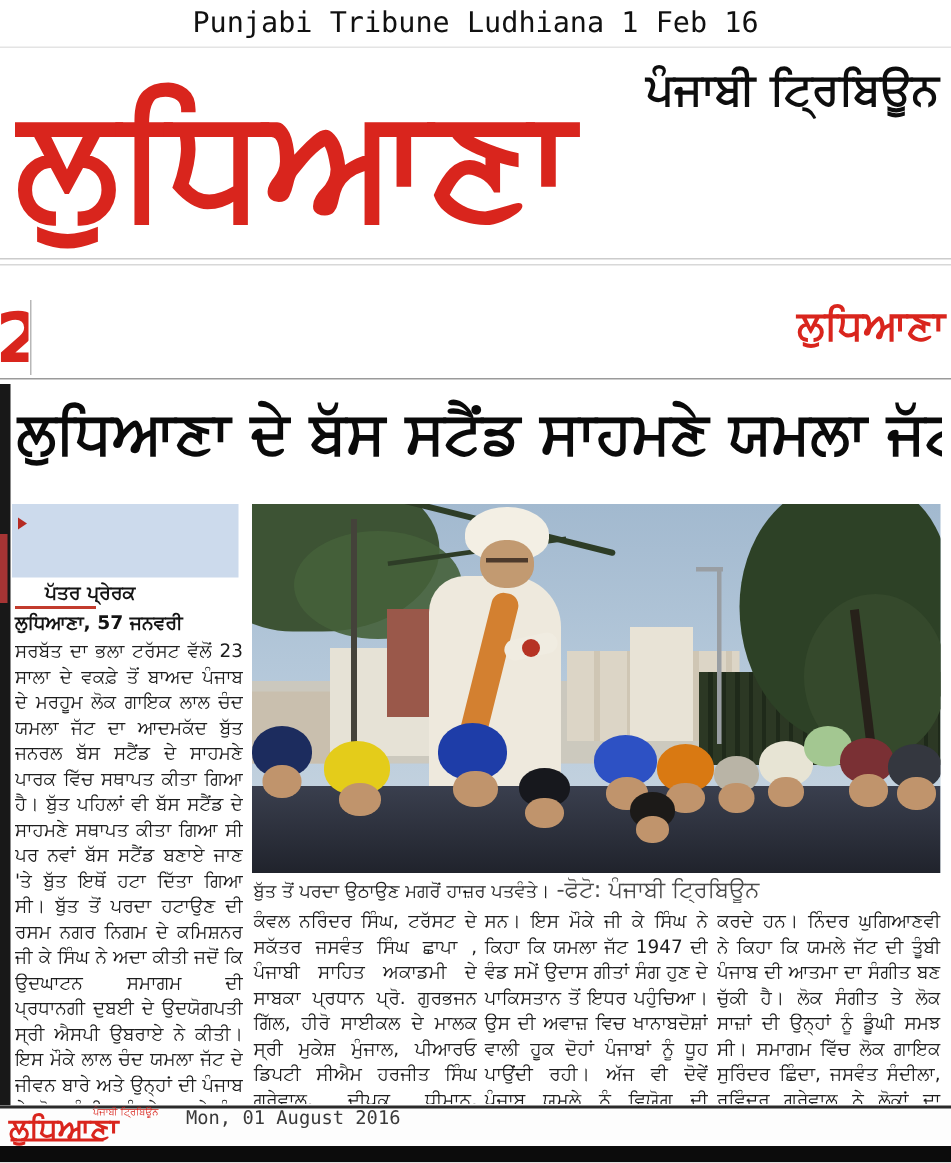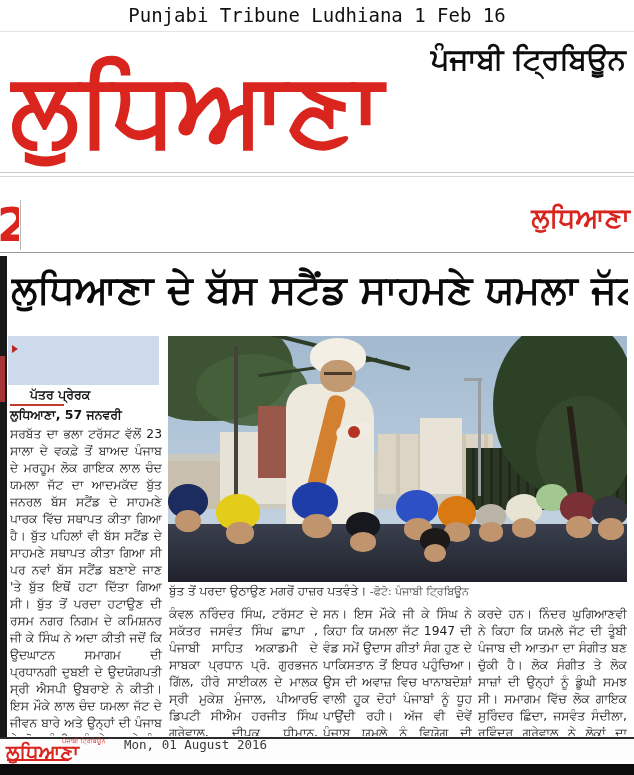--- a/index.html
+++ b/index.html
@@ -91,21 +91,21 @@
   .statue-sash{left:148px;top:58px;width:18px;height:112px;background:#d38030;transform:rotate(14deg);border-radius:8px;}
   .statue-arm{left:168px;top:88px;width:36px;height:14px;background:#f0ece1;border-radius:7px;transform:rotate(-12deg);}
   .statue-apple{left:180px;top:90px;width:12px;height:12px;background:#b63324;border-radius:50%;}
   .crowd-band{left:0;top:188px;width:459px;height:58px;background:linear-gradient(180deg,#3a3f4e,#20232c);}
   .head{border-radius:50% 50% 46% 46%;}
   .face{background:#c0946c;border-radius:48%;}
 
   
   .caption{left:169px;top:584px;width:458px;font-size:12px;color:#222;white-space:nowrap;overflow:hidden;}
   .caption b{font-weight:400;}
-  .caption .credit{font-size:11px;color:#4a4a4a;font-weight:400;}
+  .caption .credit{font-size:15px;color:#4a4a4a;font-weight:400;}
 
   
   .footer-strip{top:737px;left:0;width:634px;height:27px;background:#fdfdfd;border-top:2px solid #2b2b2b;box-sizing:border-box;}
   .footer-logo{left:6px;top:740px;font-size:20px;font-weight:800;color:var(--brand-red);white-space:nowrap;}
   .footer-logo-super{left:62px;top:737px;font-size:6.5px;color:var(--brand-red);white-space:nowrap;}
   .footer-logo-rule{left:7px;top:759px;width:62px;height:2px;background:var(--brand-red);}
   .footer-date{left:124px;top:737px;font-family:"DejaVu Sans Mono", monospace;font-size:12.5px;color:#3a3a3a;white-space:nowrap;}
   .footer-url{left:124px;top:751px;font-family:"DejaVu Sans Mono", monospace;font-size:12.5px;color:#3a3a3a;white-space:nowrap;}
   .bottom-bar{top:764px;left:0;width:634px;height:11px;background:#0c0c0c;}
 </style>

